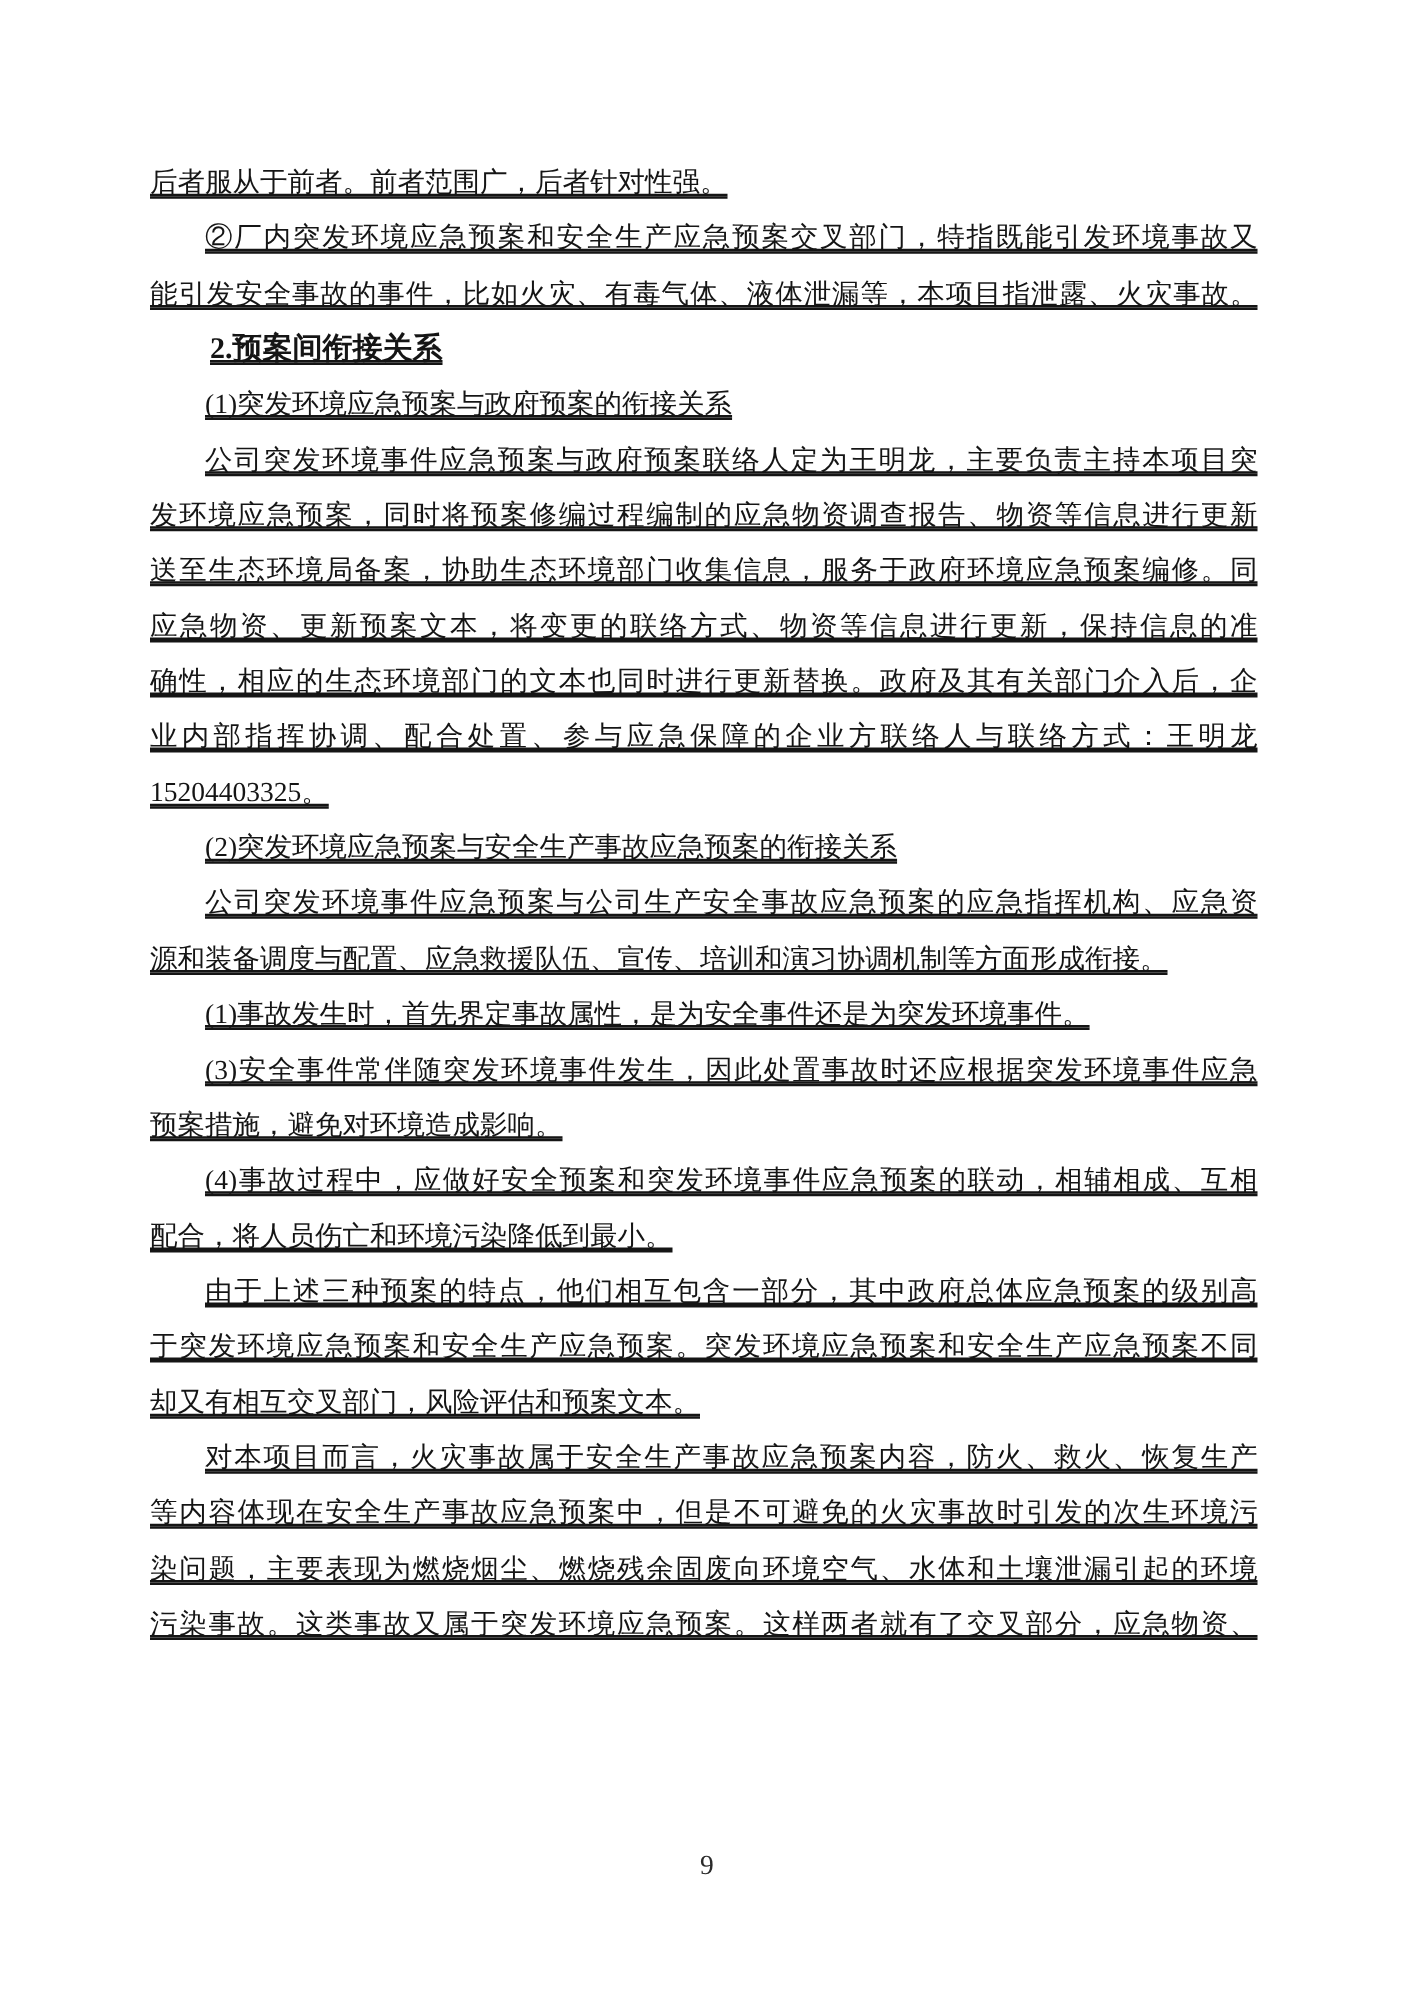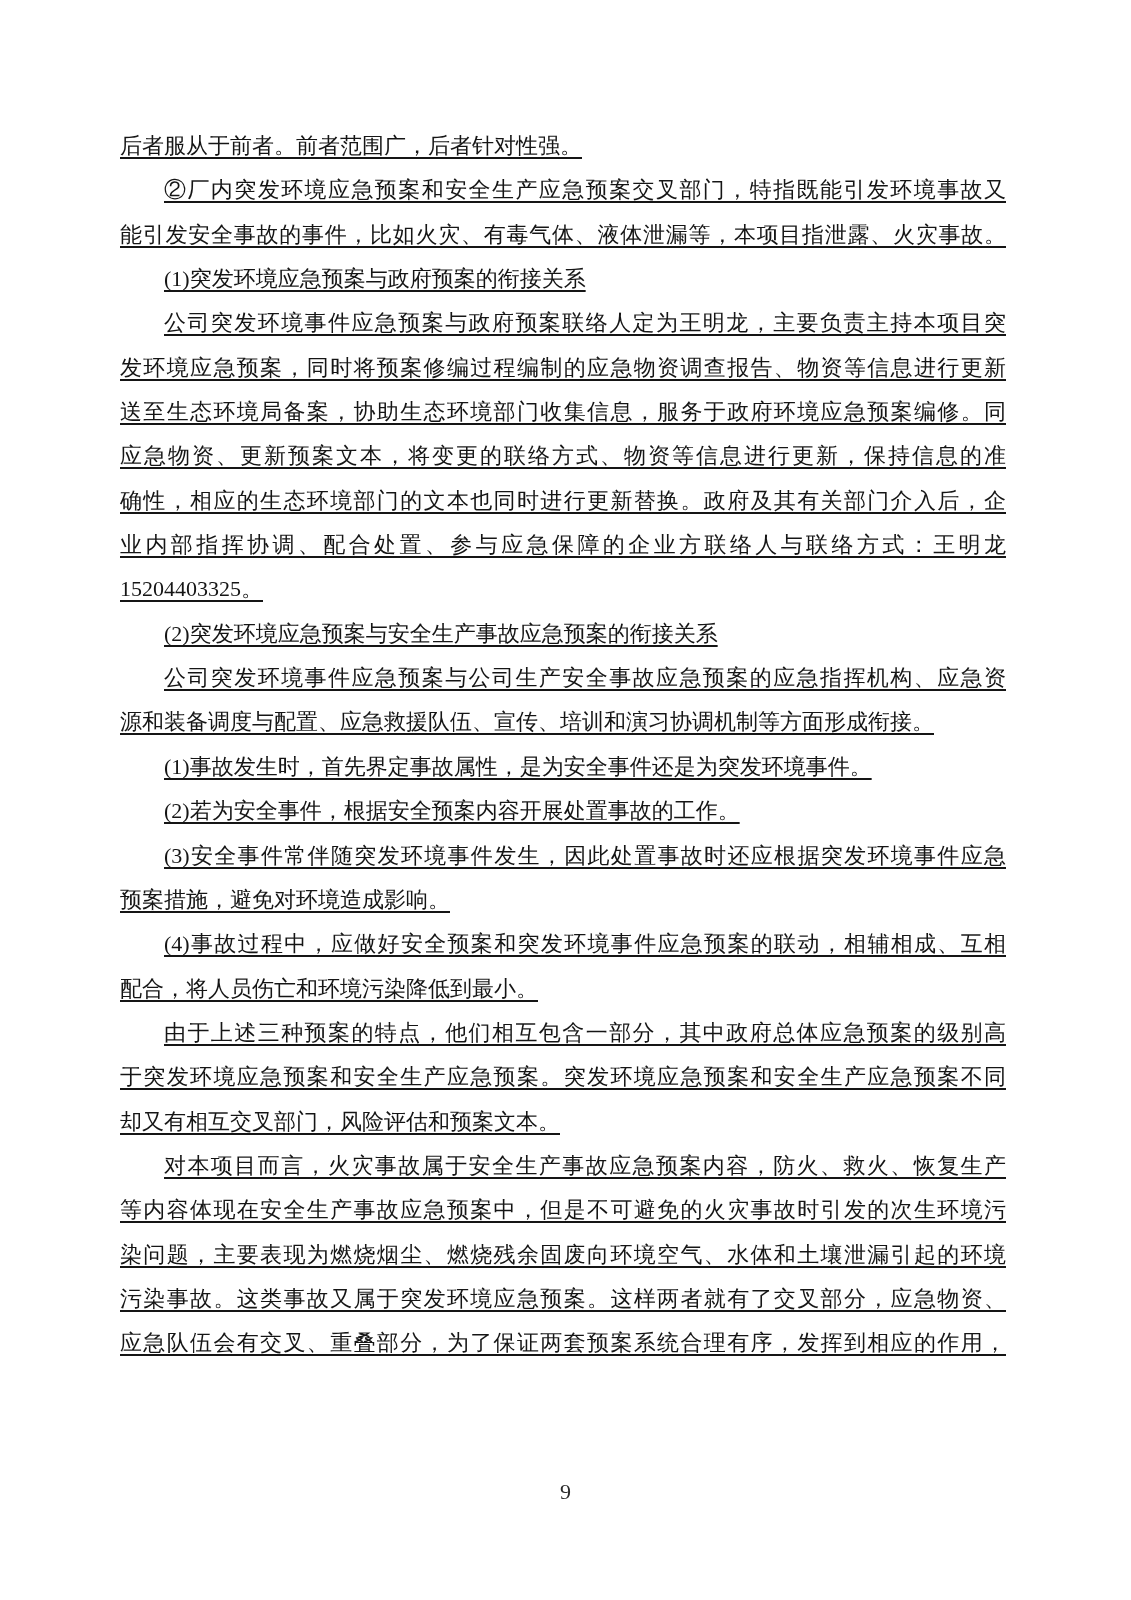--- a/index.html
+++ b/index.html
@@ -14,20 +14,21 @@
     background: #ffffff;
     overflow: hidden;
     font-family: "Liberation Serif", "DejaVu Serif", serif;
     color: #151515;
   }
   .text-block {
     position: absolute;
     top: 124px;
     left: 120px;
     width: 886px;
+    text-decoration: underline;
   }
   .line {
     font-size: 22px;
     line-height: 44.35px;
     height: 44.35px;
     text-decoration: underline;
     text-decoration-thickness: 2px;
     text-underline-offset: 4px;
     text-decoration-skip-ink: none;
     text-align: left;
@@ -56,40 +57,39 @@
   }
 </style>
 </head>
 <body>
 
 <div class="sheet">
   <div class="text-block">
       <div class="line natural">后者服从于前者。前者范围广，后者针对性强。</div>
       <div class="line indent fill">②厂内突发环境应急预案和安全生产应急预案交叉部门，特指既能引发环境事故又</div>
       <div class="line fill">能引发安全事故的事件，比如火灾、有毒气体、液体泄漏等，本项目指泄露、火灾事故。</div>
+      <div class="line indent natural heading">2.预案间衔接关系</div>
       <div class="line indent natural">(1)突发环境应急预案与政府预案的衔接关系</div>
       <div class="line indent fill">公司突发环境事件应急预案与政府预案联络人定为王明龙，主要负责主持本项目突</div>
       <div class="line fill">发环境应急预案，同时将预案修编过程编制的应急物资调查报告、物资等信息进行更新</div>
       <div class="line fill">送至生态环境局备案，协助生态环境部门收集信息，服务于政府环境应急预案编修。同</div>
       <div class="line fill">应急物资、更新预案文本，将变更的联络方式、物资等信息进行更新，保持信息的准</div>
       <div class="line fill">确性，相应的生态环境部门的文本也同时进行更新替换。政府及其有关部门介入后，企</div>
       <div class="line fill">业内部指挥协调、配合处置、参与应急保障的企业方联络人与联络方式：王明龙</div>
       <div class="line natural">15204403325。</div>
       <div class="line indent natural">(2)突发环境应急预案与安全生产事故应急预案的衔接关系</div>
       <div class="line indent fill">公司突发环境事件应急预案与公司生产安全事故应急预案的应急指挥机构、应急资</div>
       <div class="line natural">源和装备调度与配置、应急救援队伍、宣传、培训和演习协调机制等方面形成衔接。</div>
       <div class="line indent natural">(1)事故发生时，首先界定事故属性，是为安全事件还是为突发环境事件。</div>
-      <div class="line indent natural">(2)若为安全事件，根据安全预案内容开展处置事故的工作。</div>
       <div class="line indent fill">(3)安全事件常伴随突发环境事件发生，因此处置事故时还应根据突发环境事件应急</div>
       <div class="line natural">预案措施，避免对环境造成影响。</div>
       <div class="line indent fill">(4)事故过程中，应做好安全预案和突发环境事件应急预案的联动，相辅相成、互相</div>
       <div class="line natural">配合，将人员伤亡和环境污染降低到最小。</div>
       <div class="line indent fill">由于上述三种预案的特点，他们相互包含一部分，其中政府总体应急预案的级别高</div>
       <div class="line fill">于突发环境应急预案和安全生产应急预案。突发环境应急预案和安全生产应急预案不同</div>
       <div class="line natural">却又有相互交叉部门，风险评估和预案文本。</div>
       <div class="line indent fill">对本项目而言，火灾事故属于安全生产事故应急预案内容，防火、救火、恢复生产</div>
       <div class="line fill">等内容体现在安全生产事故应急预案中，但是不可避免的火灾事故时引发的次生环境污</div>
       <div class="line fill">染问题，主要表现为燃烧烟尘、燃烧残余固废向环境空气、水体和土壤泄漏引起的环境</div>
       <div class="line fill">污染事故。这类事故又属于突发环境应急预案。这样两者就有了交叉部分，应急物资、</div>
-      <div class="line fill">应急队伍会有交叉、重叠部分，为了保证两套预案系统合理有序，发挥到相应的作用，</div>
     </div>
   <div class="page-number">9</div>
 </div>
 
 </body></html>

